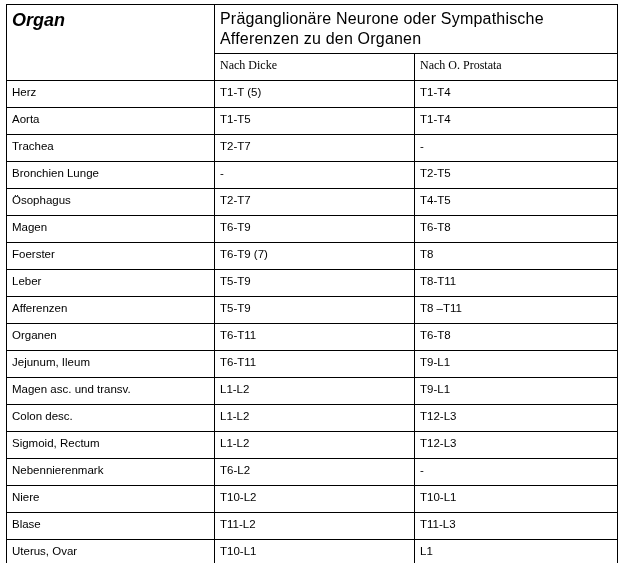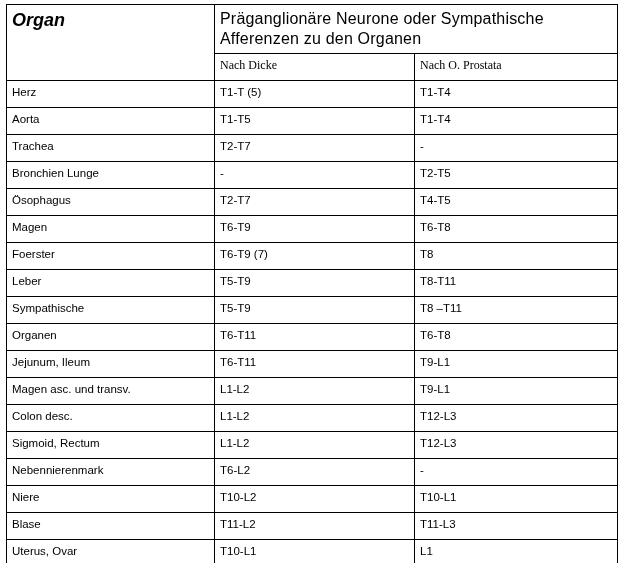--- a/index.html
+++ b/index.html
@@ -111,21 +111,21 @@
         <td>Foerster</td>
         <td>T6-T9 (7)</td>
         <td>T8</td>
       </tr>
       <tr class="data-row">
         <td>Leber</td>
         <td>T5-T9</td>
         <td>T8-T11</td>
       </tr>
       <tr class="data-row">
-        <td>Sympathische</td>
+        <td>Afferenzen</td>
         <td>T5-T9</td>
         <td>T8 –T11</td>
       </tr>
       <tr class="data-row">
         <td>Organen</td>
         <td>T6-T11</td>
         <td>T6-T8</td>
       </tr>
       <tr class="data-row">
         <td>Jejunum, Ileum</td>

